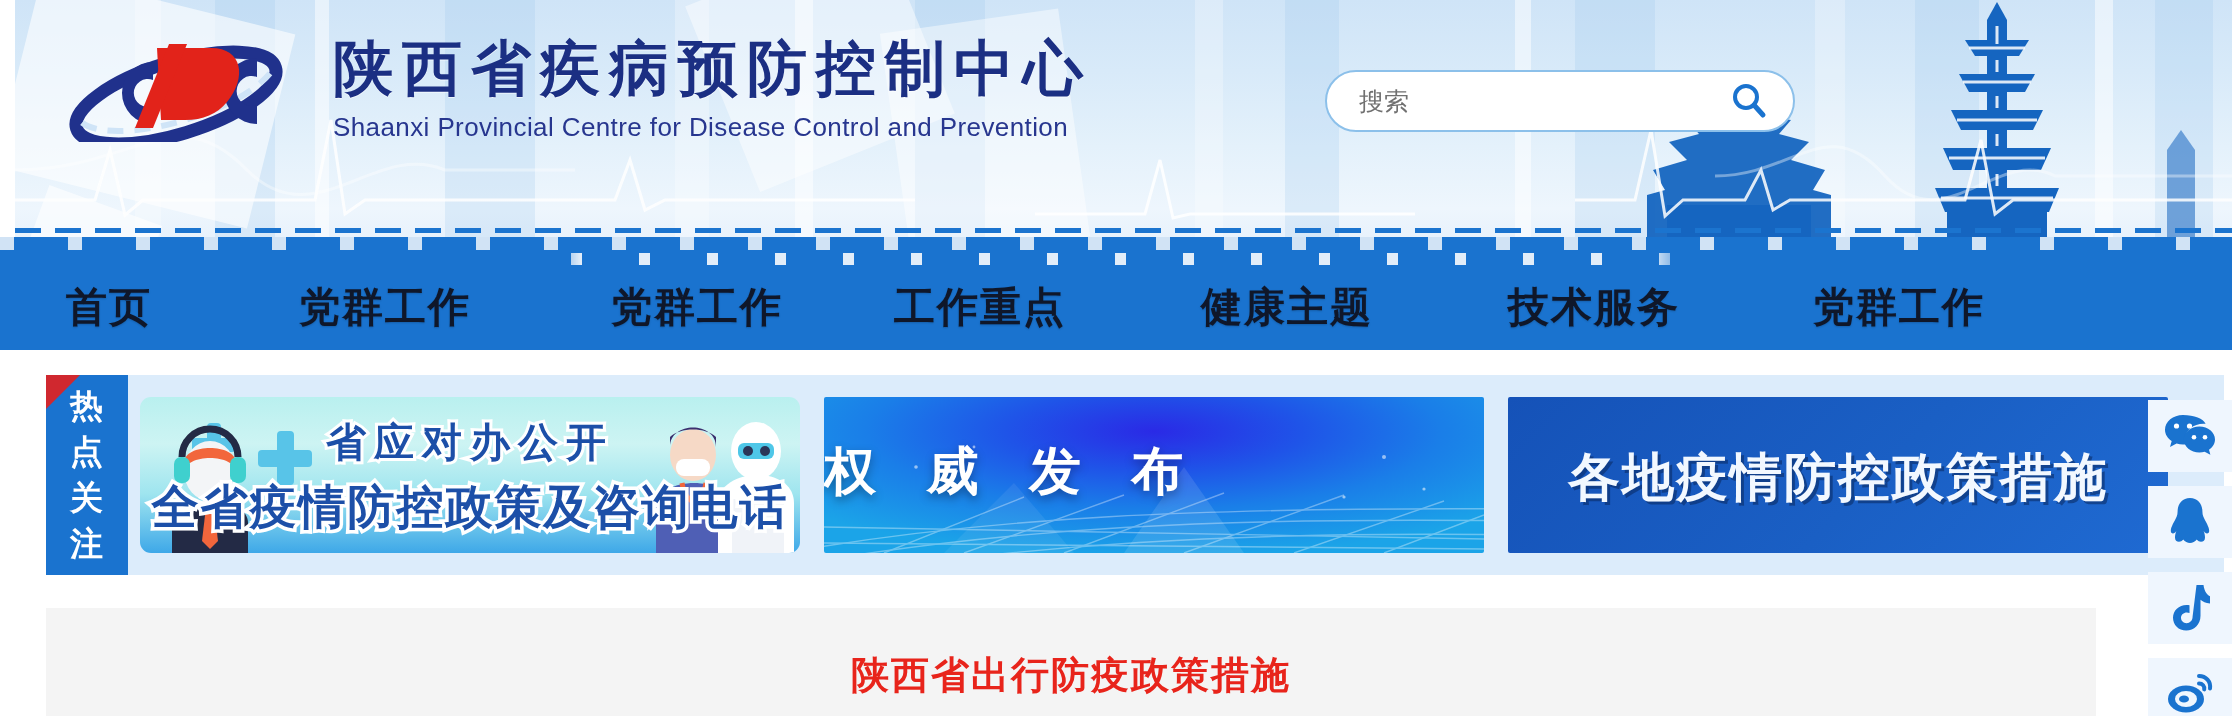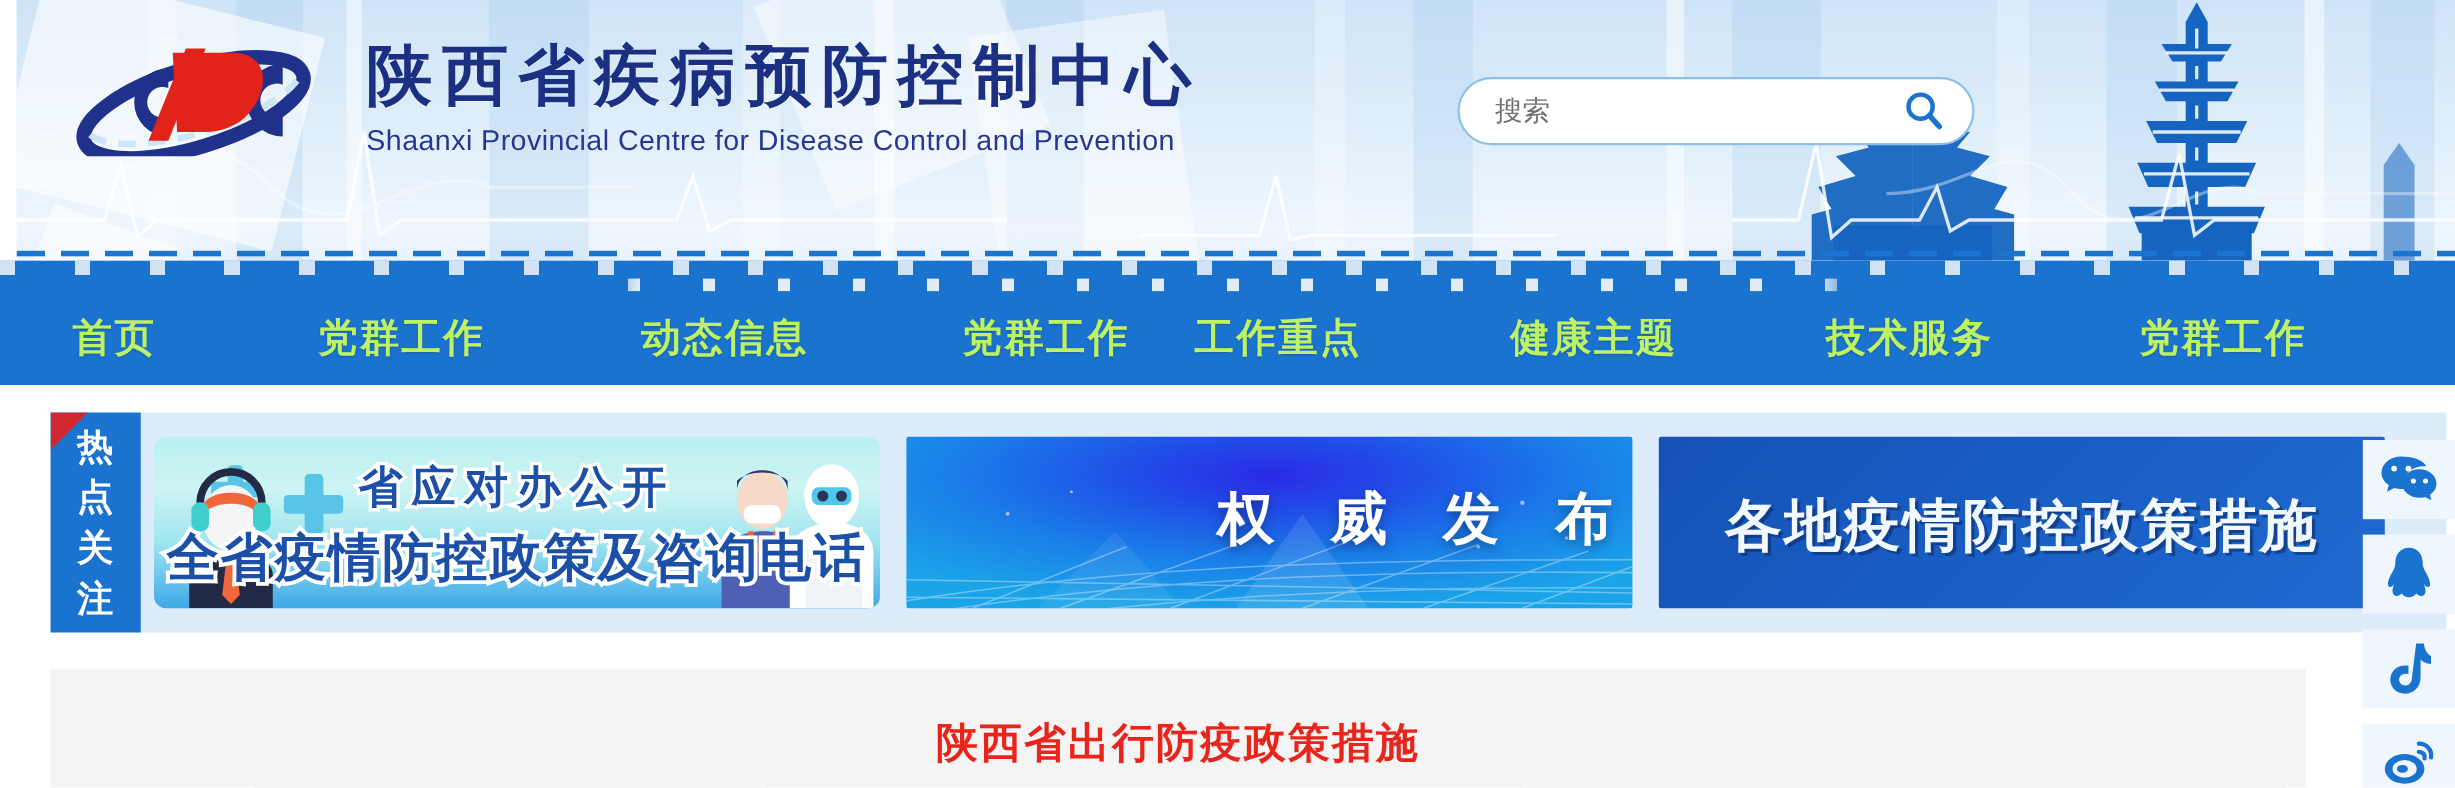--- a/index.html
+++ b/index.html
@@ -89,21 +89,21 @@
       rgba(0,0,0,0) 38px 68px);
     -webkit-mask-image:radial-gradient(circle, #000 48%, transparent 52%);
     mask-image:radial-gradient(circle, #000 48%, transparent 52%);
     opacity:.95;
   }
   #nav-items {
     position:absolute; left:0; top:28px; width:2232px; height:85px;
     display:flex; align-items:center;
   }
   .nav-item {
-    flex:0 0 auto; color:#bef264; font-size:36px; font-weight:bold;
+    flex:0 0 auto; color:#0f172a; font-size:41px; font-weight:bold;
     letter-spacing:2px; cursor:pointer; white-space:nowrap;
     text-shadow:0 1px 2px rgba(0,0,0,0.18);
   }
 
   
   #hot-row { position:absolute; left:46px; top:375px; height:200px; display:flex; }
   #hot-label {
     position:relative; width:82px; height:200px; background:#1a73cf;
     color:#fff; font-size:33px; font-weight:bold; line-height:46px;
     display:flex; flex-direction:column; align-items:center; justify-content:center;
@@ -134,21 +134,21 @@
   #b1-l2 {
     font-size:47px; font-weight:bold; color:#1c4fa8; letter-spacing:2px; margin-top:6px;
     -webkit-text-stroke:7px #ffffff; paint-order:stroke fill;
   }
 
   
   #banner-2 { width:660px;
     background:radial-gradient(ellipse 70% 80% at 50% 22%,#2a2ae6 0%,#1f54e8 32%,#1a7ee8 62%,#1ba4e8 100%); }
   #b2-rays { position:absolute; left:0; top:0; width:660px; height:156px; }
   #b2-text {
-    position:absolute; left:0; top:40px; width:100%; text-align:right;
+    position:absolute; left:0; top:40px; width:100%; text-align:left;
     font-size:52px; font-weight:bold; color:#ffffff; letter-spacing:18px;
     text-shadow:0 4px 10px rgba(0,0,0,0.35);
   }
 
   
   #banner-3 { width:660px; background:linear-gradient(135deg,#1552b8 0%,#1a5fc4 55%,#1f6ad2 100%); }
   #b3-text {
     position:absolute; left:0; top:46px; width:100%; text-align:center;
     font-size:52px; font-weight:bold; letter-spacing:2px;
     color:#f2f8ff;
@@ -275,23 +275,22 @@
 
   <div id="header-dash"></div>
 </div>
 
 <nav id="nav">
   <div id="nav-perf"></div>
   <div id="nav-dots"></div>
   <div id="nav-items">
     <div class="nav-item" style="margin-left:66px">首页</div>
     <div class="nav-item" style="margin-left:147px">党群工作</div>
-    <div class="nav-item" style="margin-left:142px">动态信息</div>
     <div class="nav-item" style="margin-left:140px">党群工作</div>
-    <div class="nav-item" style="margin-left:59px">工作重点</div>
+    <div class="nav-item" style="margin-left:111px">工作重点</div>
     <div class="nav-item" style="margin-left:135px">健康主题</div>
     <div class="nav-item" style="margin-left:135px">技术服务</div>
     <div class="nav-item" style="margin-left:133px">党群工作</div>
   </div>
 </nav>
 
 <div id="hot-row">
 
   <div id="hot-label">
     <div id="hot-corner"></div>

